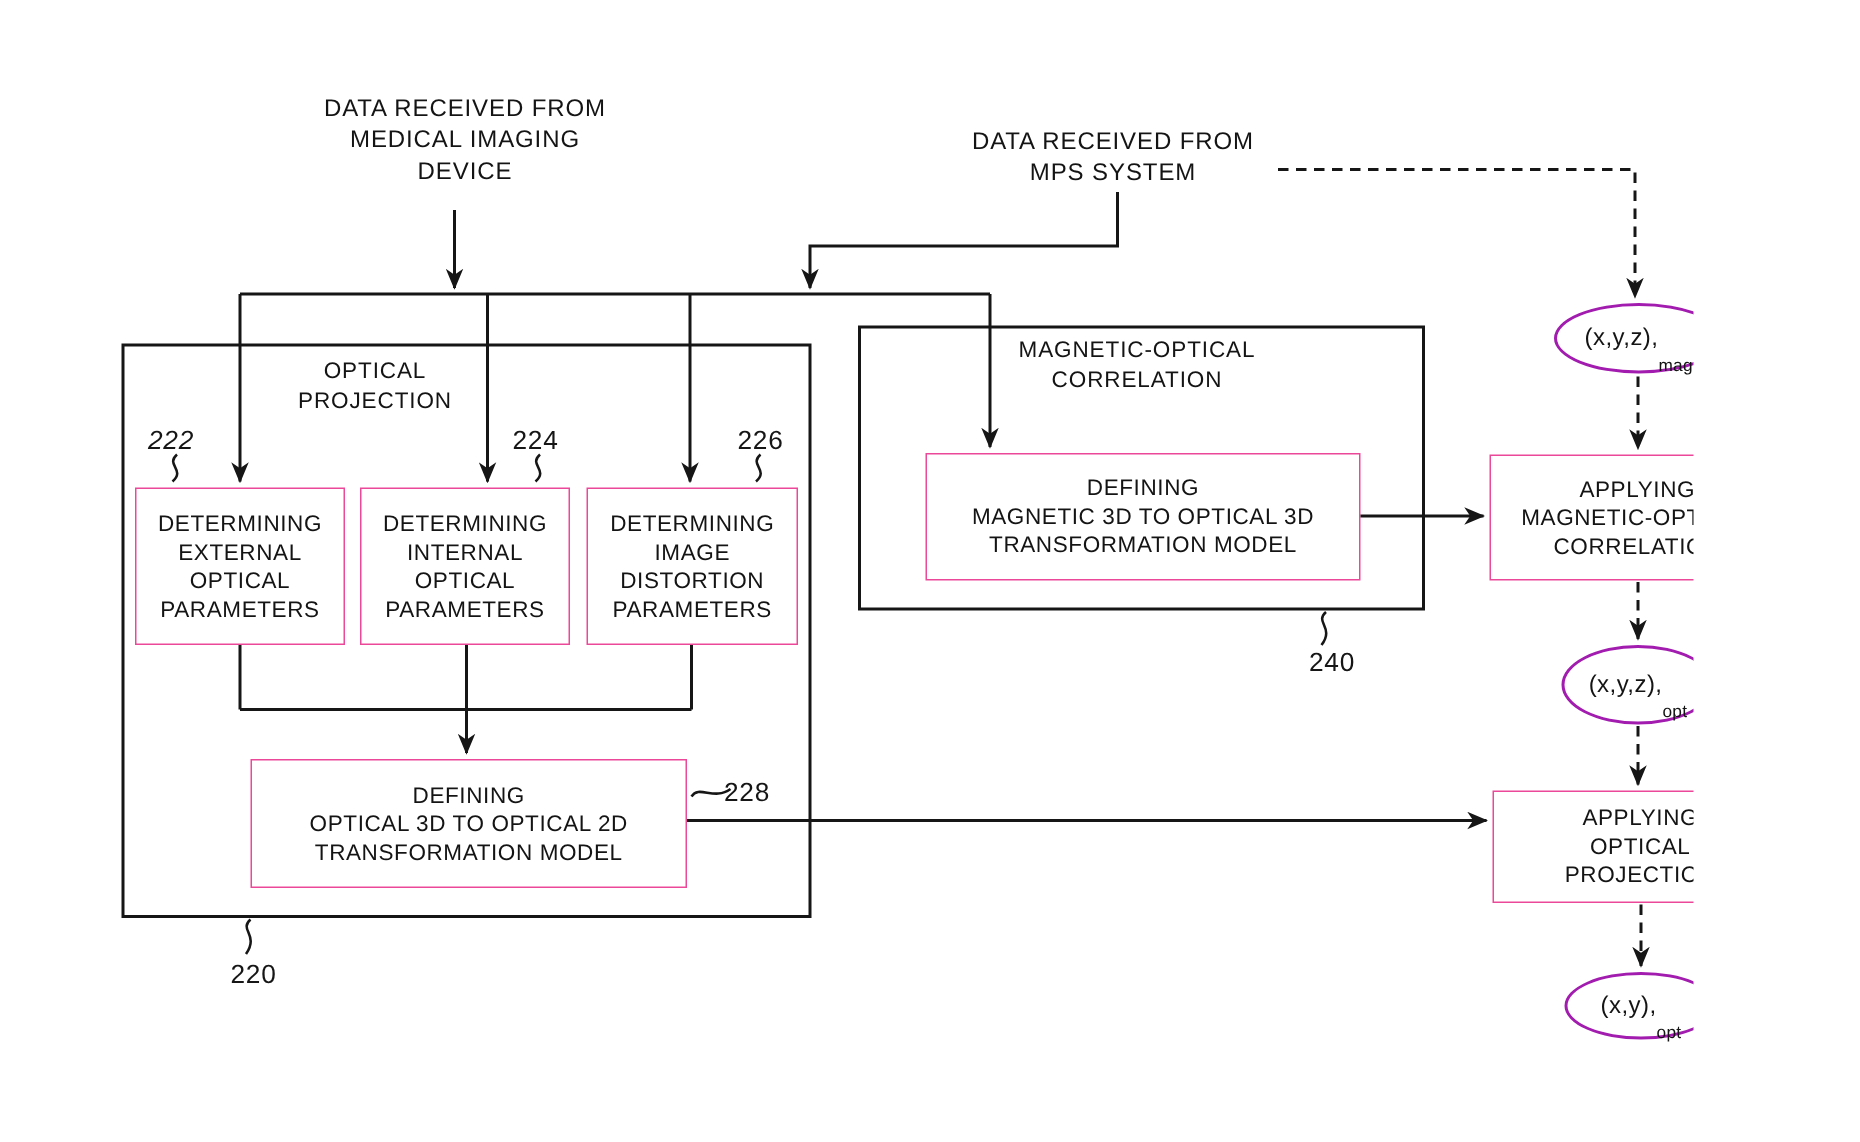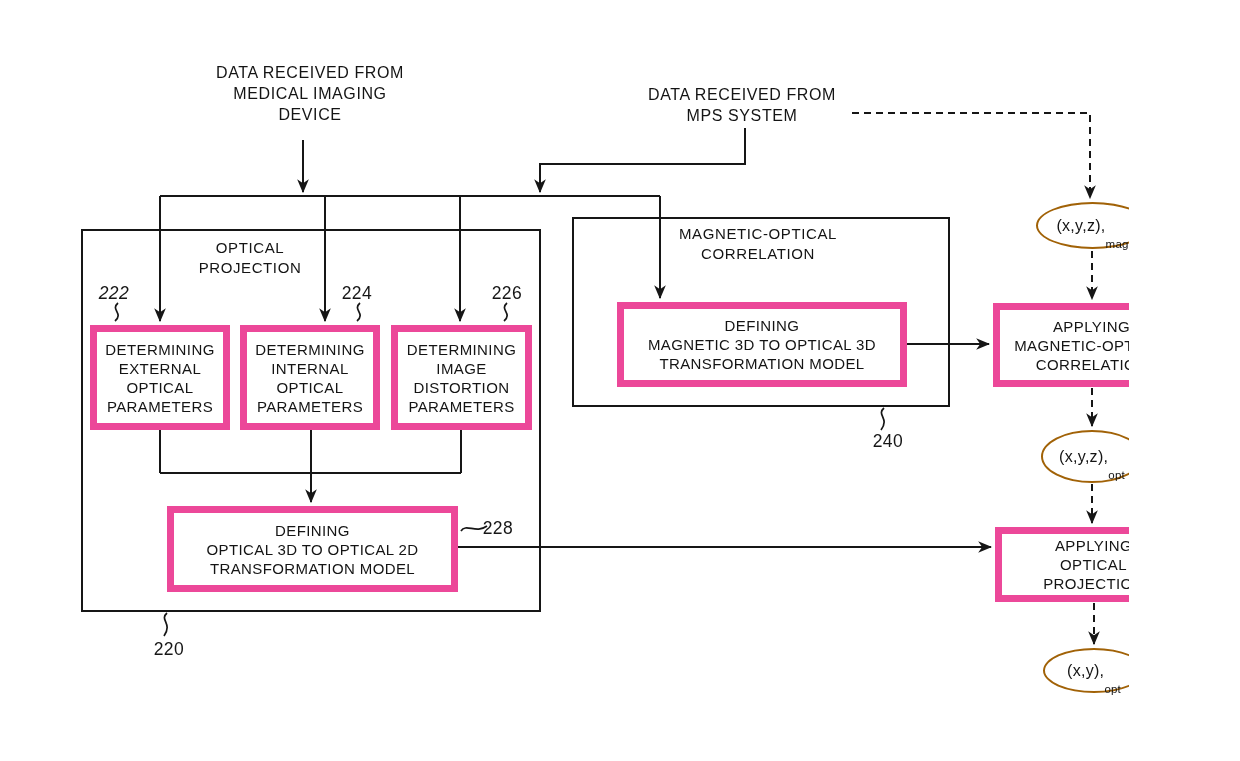--- a/index.html
+++ b/index.html
@@ -5,32 +5,32 @@
   html,body{margin:0;padding:0;background:#fff;}
   #canvas{
     position:relative;width:1129px;height:761px;background:#ffffff;
     font-family:"Liberation Sans", sans-serif;color:#141414;overflow:hidden;
   }
   .txt{
     position:absolute;white-space:pre-line;text-align:center;
     line-height:21px;font-size:16px;letter-spacing:0.6px;color:#141414;
   }
   .box{
-    position:absolute;border:7px solid #ec4899;background:#ffffff;
+    position:absolute;border:1px solid #ec4899;background:#ffffff;
     display:flex;align-items:center;justify-content:center;box-sizing:border-box;
     z-index:2;
   }
   .groupbox{
     position:absolute;border:2px solid #161616;background:#ffffff;
     box-sizing:border-box;z-index:1;
   }
   .box .txt{position:static;font-size:15px;line-height:19px;letter-spacing:0.4px;}
   .grouptitle{font-size:15px;line-height:20px;z-index:3;}
   .ellipse{
-    position:absolute;border:2px solid #a16207;border-radius:50%;background:#ffffff;
+    position:absolute;border:2px solid #a21caf;border-radius:50%;background:#ffffff;
     display:flex;align-items:center;justify-content:center;box-sizing:border-box;
     z-index:2;font-size:16px;letter-spacing:0.3px;
   }
   .ellipse .sub{font-size:11.5px;position:relative;top:18px;letter-spacing:0.2px;}
   .ref{
     position:absolute;font-size:17.5px;letter-spacing:0.5px;color:#161616;
     z-index:3;width:44px;text-align:center;
   }
   #wires{position:absolute;left:0;top:0;z-index:4;pointer-events:none;}
 </style>

